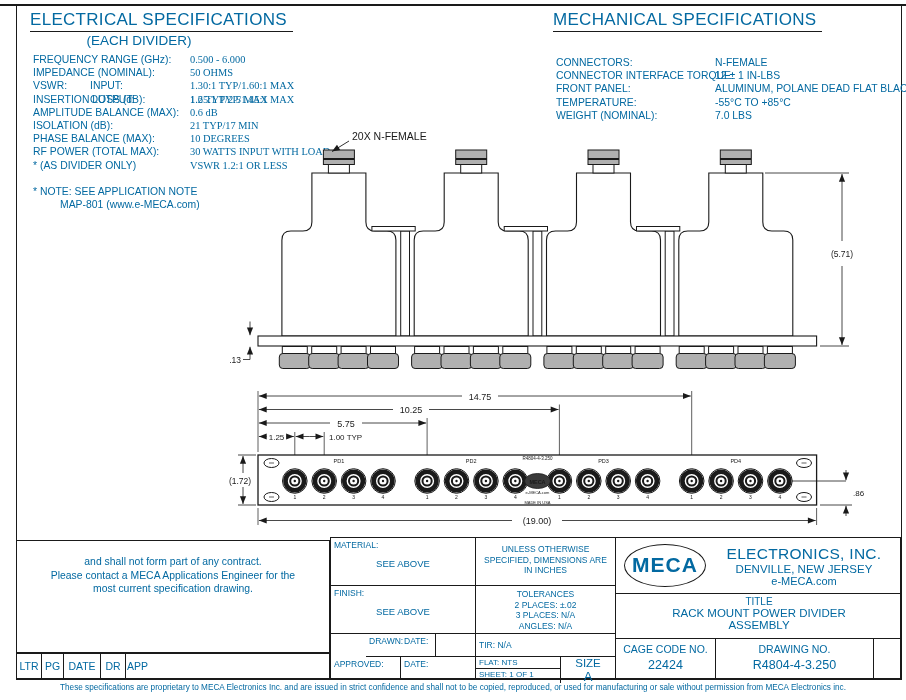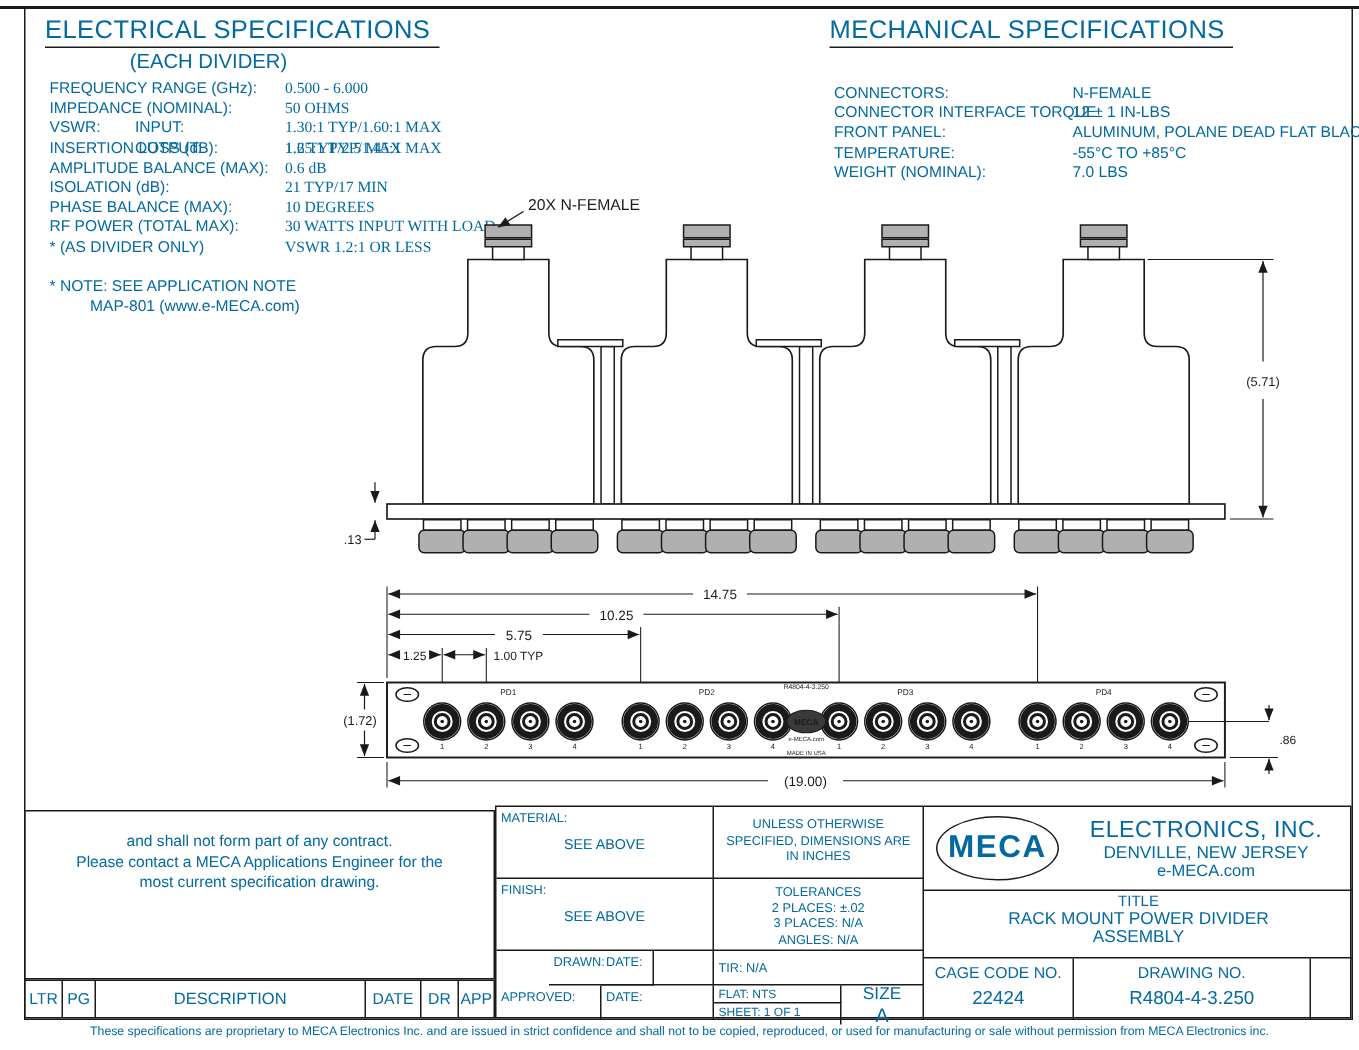--- a/index.html
+++ b/index.html
@@ -277,21 +277,20 @@
     <div style="text-align:center;padding-top:14px;">
       <div class="note-line">and shall not form part of any contract.</div>
       <div class="note-line">Please contact a MECA Applications Engineer for the</div>
       <div class="note-line">most current specification drawing.</div>
     </div>
   </div>
 
   <div class="box" style="left:16px;top:653px;width:314px;height:26px;display:flex;">
     <div class="rev-cell" style="width:25px;">LTR</div>
     <div class="rev-cell" style="width:22px;">PG</div>
-    <div class="rev-cell" style="width:180px;font-size:11px;">DESCRIPTION</div>
     <div class="rev-cell" style="width:37px;">DATE</div>
     <div class="rev-cell" style="width:25px;">DR</div>
     <div class="rev-cell" style="width:23px;border-right:none;">APP</div>
   </div>
 
   <div class="box" style="left:330px;top:537px;width:571px;height:142px;">
 
     <div class="cell br bb" style="left:0;top:0;width:145px;height:48px;">
       <div class="lab">MATERIAL:</div>
       <div class="cval">SEE ABOVE</div>

